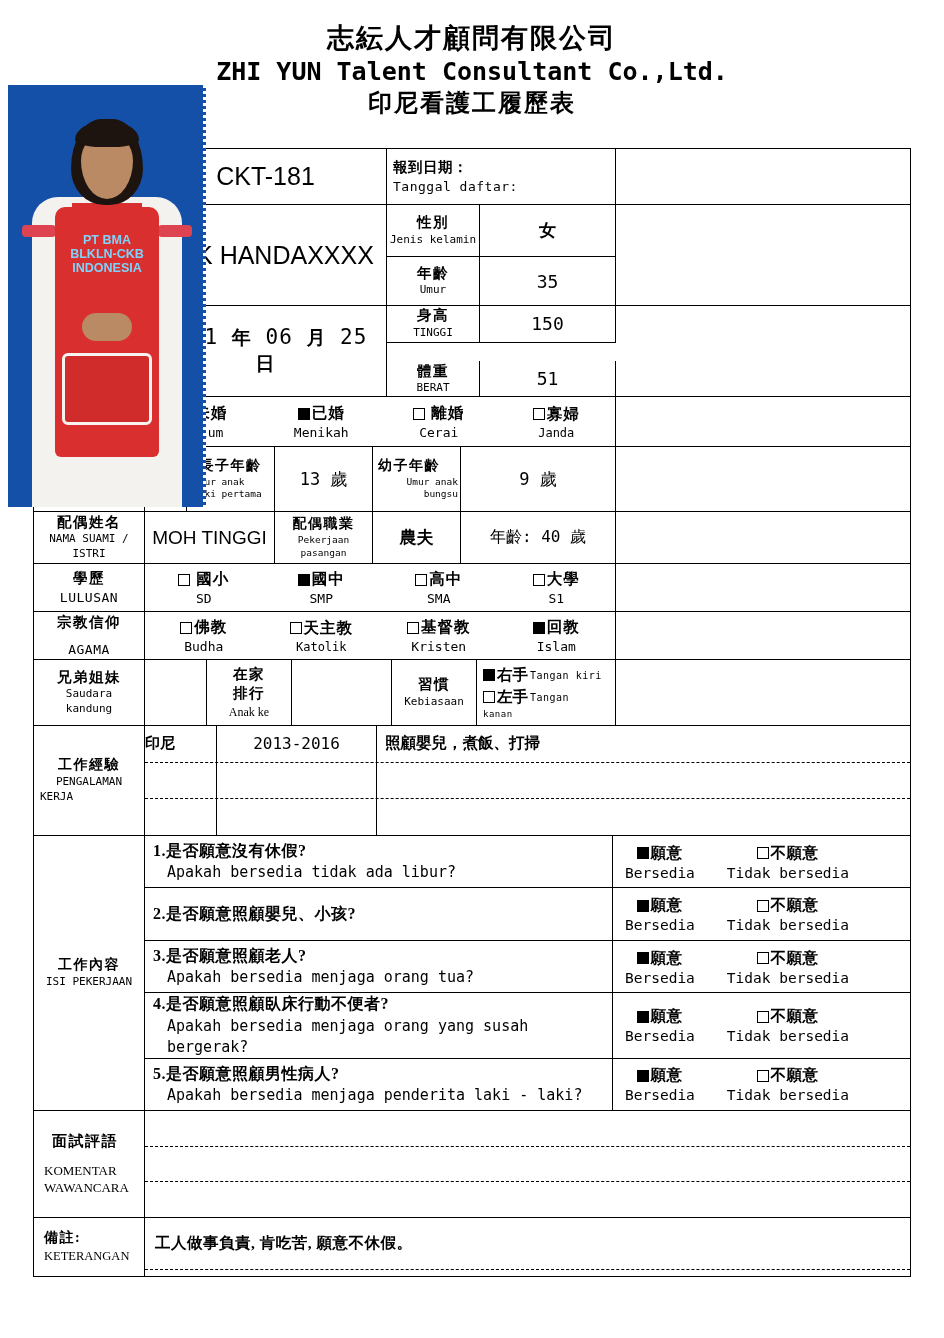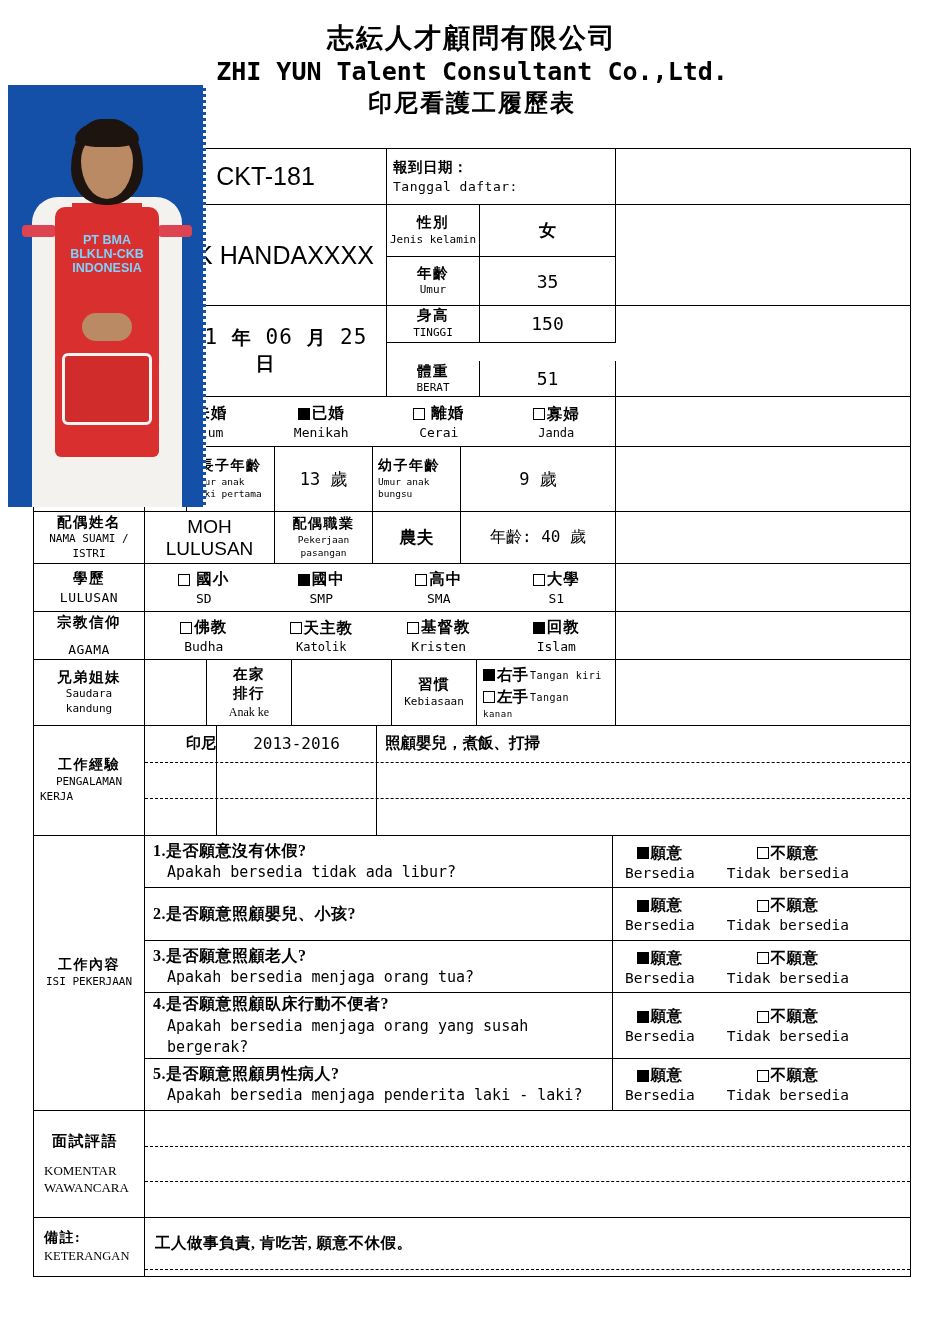--- a/index.html
+++ b/index.html
@@ -79,21 +79,21 @@
          font-family:"Liberation Sans",sans-serif;font-weight:bold;color:#7dd3fc;font-size:12.5px;line-height:1.12;letter-spacing:0px;}
   .p-hands{position:absolute;left:50%;top:228px;transform:translateX(-50%);width:50px;height:28px;
            background:#b98a63;border-radius:14px;}
 
   
   .we-lab{width:111px;border-right:1.3px solid #000;box-sizing:border-box;display:flex;flex-direction:column;
           align-items:center;justify-content:center;}
   .we-body{flex:1;display:flex;flex-direction:column;}
   .we-line{display:flex;flex:1;border-bottom:1.4px dashed #000;box-sizing:border-box;}
   .we-line.last{border-bottom:none;}
-  .we-c1{width:72px;border-right:1.3px solid #000;box-sizing:border-box;display:flex;align-items:center;justify-content:flex-end;}
+  .we-c1{width:72px;border-right:1.3px solid #000;box-sizing:border-box;display:flex;align-items:center;justify-content:flex-start;}
   .we-c2{width:160px;border-right:1.3px solid #000;box-sizing:border-box;display:flex;align-items:center;justify-content:center;}
   .we-c3{flex:1;display:flex;align-items:center;padding-left:8px;}
 
   
   .q-lab{width:111px;border-right:1.3px solid #000;box-sizing:border-box;display:flex;flex-direction:column;
          align-items:center;justify-content:center;}
   .q-body{flex:1;display:flex;flex-direction:column;}
   .q-row{display:flex;flex:1;border-bottom:1.3px solid #000;box-sizing:border-box;}
   .q-row.last{border-bottom:none;}
   .q-text{width:468px;border-right:1.3px solid #000;box-sizing:border-box;display:flex;flex-direction:column;
@@ -262,37 +262,37 @@
       <div class="cell" style="width:42px;">
         <div class="val-mono">2</div>
       </div>
       <div class="cell" style="width:88px;">
         <div class="lab-cn" style="font-size:14px;">長子年齡</div>
         <div class="lab-lt xs" style="text-align:left;align-self:flex-start;padding-left:4px;">Umur anak laki pertama</div>
       </div>
       <div class="cell" style="width:98px;">
         <div class="val-sm" style="font-size:17px;">13 歲</div>
       </div>
-      <div class="cell" style="width:88px;align-items:flex-start;text-align:left;padding-left:5px;justify-content:center;">
+      <div class="cell" style="width:88px;align-items:flex-start;text-align:right;padding-left:5px;justify-content:center;">
         <div class="lab-cn" style="font-size:14px;">幼子年齡</div>
         <div class="lab-lt xs">Umur anak bungsu</div>
       </div>
       <div class="cell nb" style="width:155px;border-right:1.3px solid #000;">
         <div class="val-sm" style="font-size:17px;">9 歲</div>
       </div>
       <div class="cell nb" style="width:293px;border-right:none;"></div>
     </div>
 
     <div class="row" style="height:52px;">
       <div class="cell" style="width:111px;">
         <div class="lab-cn">配偶姓名</div>
         <div class="lab-lt sm">NAMA SUAMI / ISTRI</div>
       </div>
       <div class="cell" style="width:130px;">
-        <div class="val-mid">MOH LULUSAN</div>
+        <div class="val-mid">MOH TINGGI</div>
       </div>
       <div class="cell" style="width:98px;">
         <div class="lab-cn" style="font-size:14px;">配偶職業</div>
         <div class="lab-lt xs">Pekerjaan pasangan</div>
       </div>
       <div class="cell" style="width:88px;">
         <div class="val-cn">農夫</div>
       </div>
       <div class="cell nb" style="width:155px;border-right:1.3px solid #000;">
         <div class="val-sm" style="font-size:16px;">年齡: 40  歲</div>

